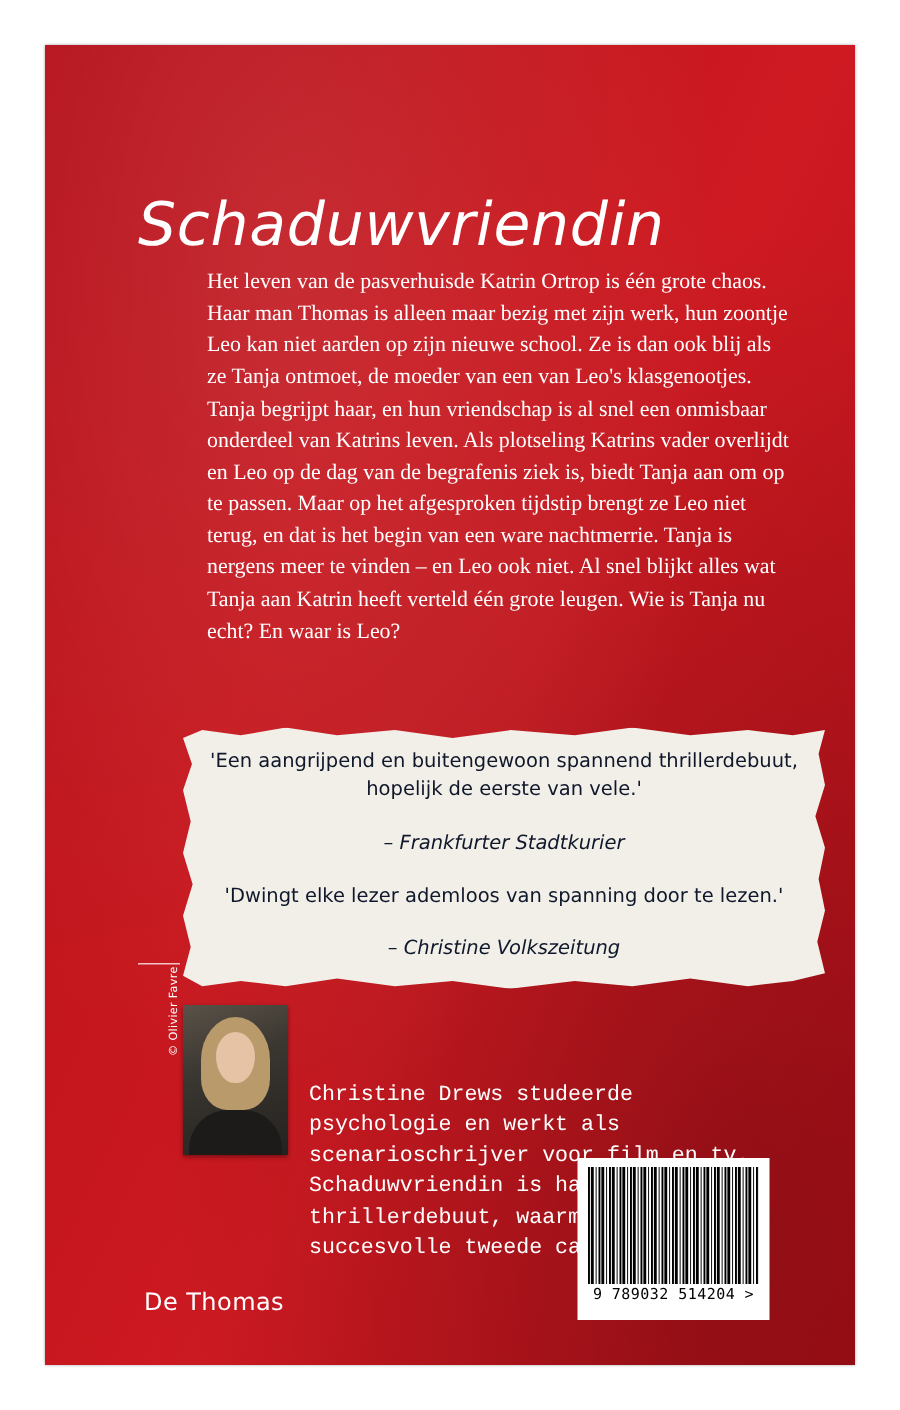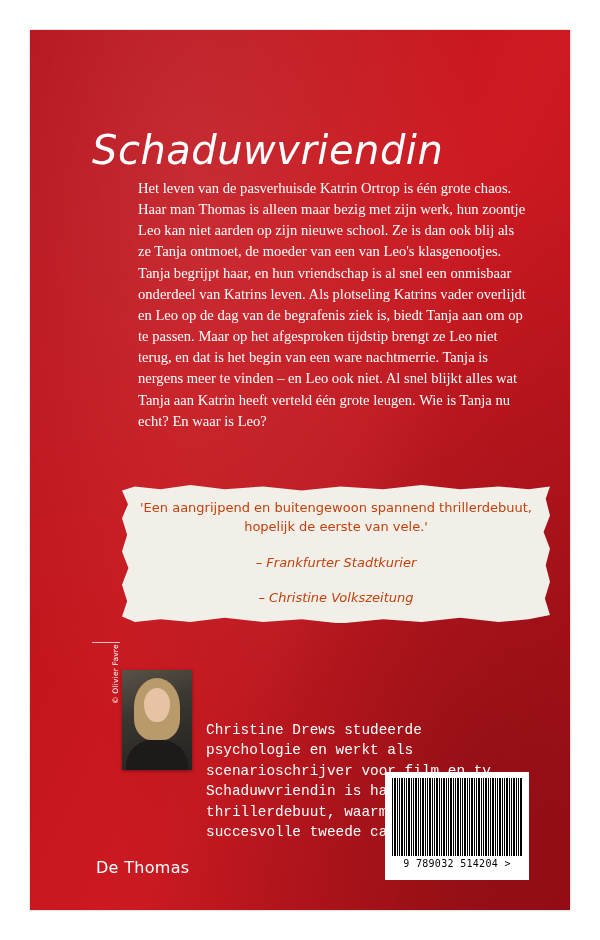--- a/index.html
+++ b/index.html
@@ -70,21 +70,21 @@
     margin: 0;
   }
 
   .quote-card {
     position: absolute;
     left: 92px;
     top: 455px;
     width: 392px;
     padding: 14px 18px 16px 18px;
     background: #f2efe9;
-    color: #c2410c;
+    color: #0f172a;
     font-family: "DejaVu Sans", sans-serif;
     font-size: 13px;
     line-height: 1.45;
     text-align: center;
     box-shadow: 1px 2px 4px rgba(0,0,0,0.28);
     
     clip-path: polygon(
       0% 4%, 3% 1%, 9% 3%, 16% 0%, 24% 3%, 33% 1%, 42% 4%, 51% 1%,
       61% 3%, 70% 0%, 79% 3%, 88% 1%, 95% 3%, 100% 1%,
       99% 10%, 100% 22%, 98.5% 34%, 100% 46%, 99% 58%, 100% 70%, 98.8% 82%, 100% 94%,
@@ -187,21 +187,21 @@
     color: #ffffff;
     font-family: "DejaVu Sans", sans-serif;
     font-size: 16px;
     letter-spacing: 0.3px;
   }
 
   .barcode-box {
     position: absolute;
     left: 355px;
     top: 742px;
-    width: 144px;
+    width: 128px;
     height: 108px;
     background: #ffffff;
     padding: 6px 7px 3px 7px;
     box-sizing: border-box;
   }
   .barcode-bars {
     height: 78px;
     width: 100%;
     background-repeat: repeat-x;
     background-size: 7px 100%;
@@ -233,20 +233,21 @@
   </div>
 
   <div class="blurb">
     <p>Het leven van de pasverhuisde Katrin Ortrop is één grote chaos. Haar man Thomas is alleen maar bezig met zijn werk, hun zoontje Leo kan niet aarden op zijn nieuwe school. Ze is dan ook blij als ze Tanja ontmoet, de moeder van een van Leo's klasgenootjes. Tanja begrijpt haar, en hun vriendschap is al snel een onmisbaar onderdeel van Katrins leven. Als plotseling Katrins vader overlijdt en Leo op de dag van de begrafenis ziek is, biedt Tanja aan om op te passen. Maar op het afgesproken tijdstip brengt ze Leo niet terug, en dat is het begin van een ware nachtmerrie. Tanja is nergens meer te vinden – en Leo ook niet. Al snel blijkt alles wat Tanja aan Katrin heeft verteld één grote leugen. Wie is Tanja nu echt? En waar is Leo?</p>
   </div>
 
   <div class="quote-card">
     <p class="q">'Een aangrijpend en buitengewoon spannend thrillerdebuut, hopelijk de eerste van vele.'</p>
     <p class="q src">– Frankfurter Stadtkurier</p>
     <div class="quote-gap"></div>
+    <p class="q">'Dwingt elke lezer ademloos van spanning door te lezen.'</p>
     <p class="q src">– Christine Volkszeitung</p>
   </div>
 
   <div class="divider"></div>
 
   <div class="author-block">
     <div class="author-photo-wrap">
       <div class="author-photo">
         <div class="hair"></div>
         <div class="face"></div>

